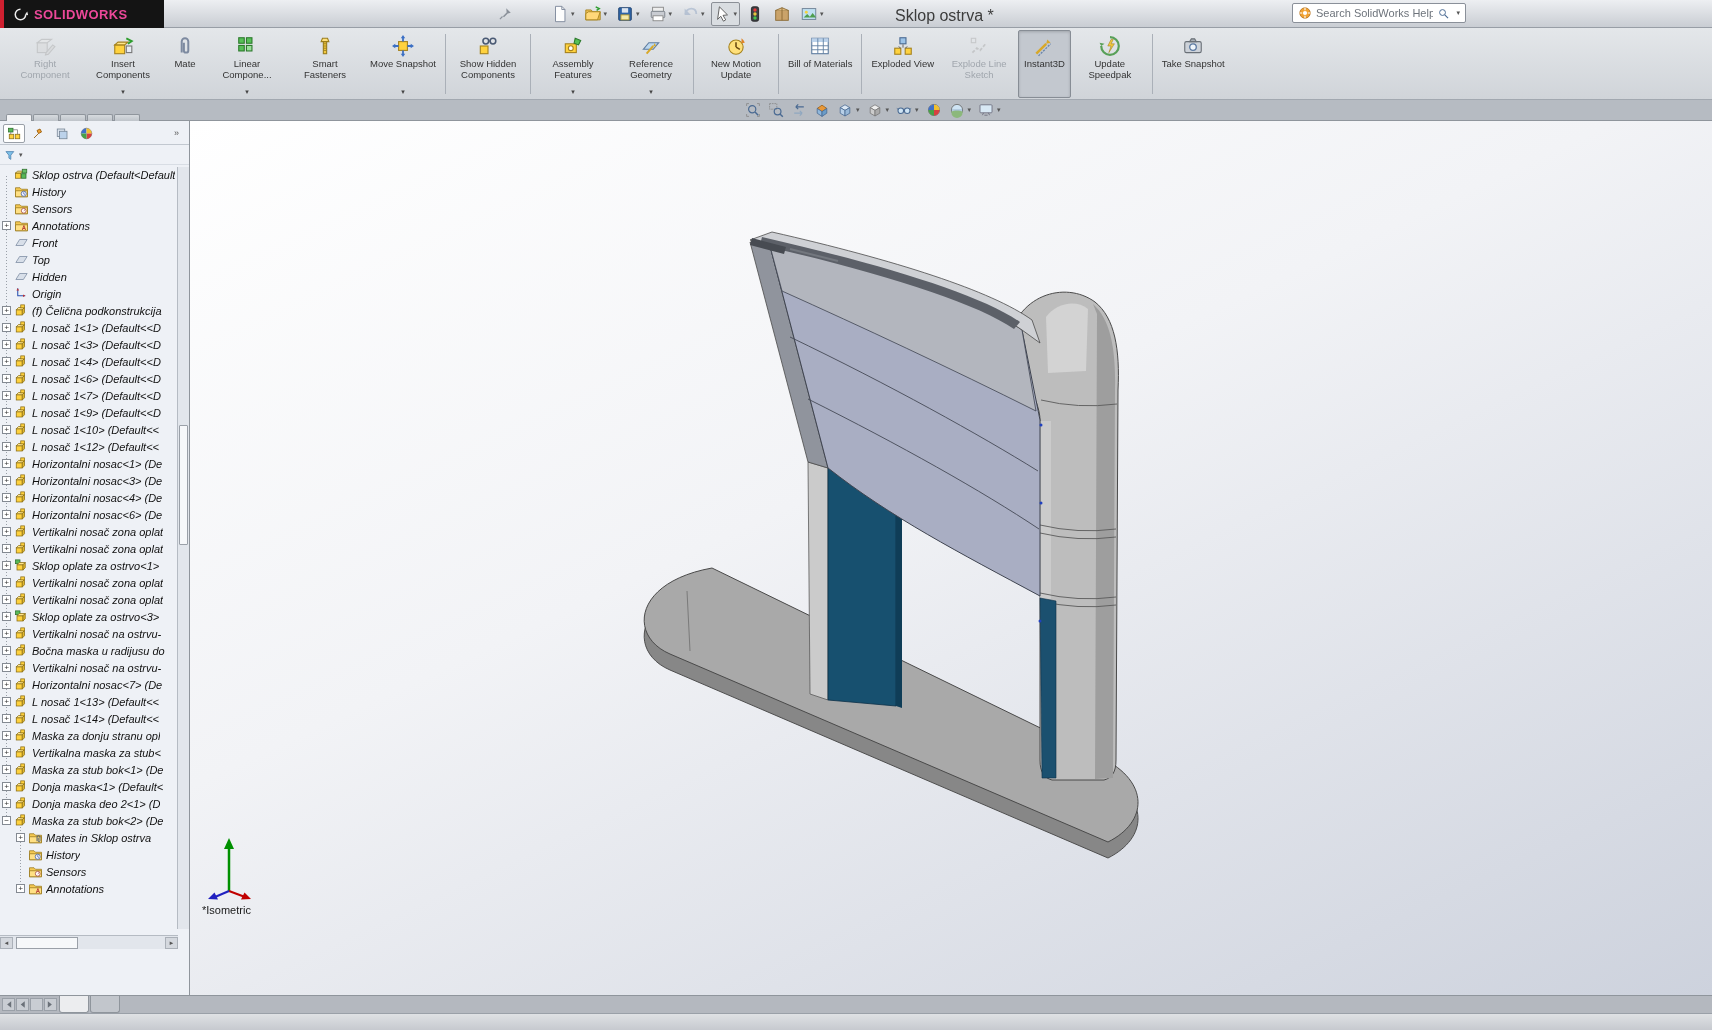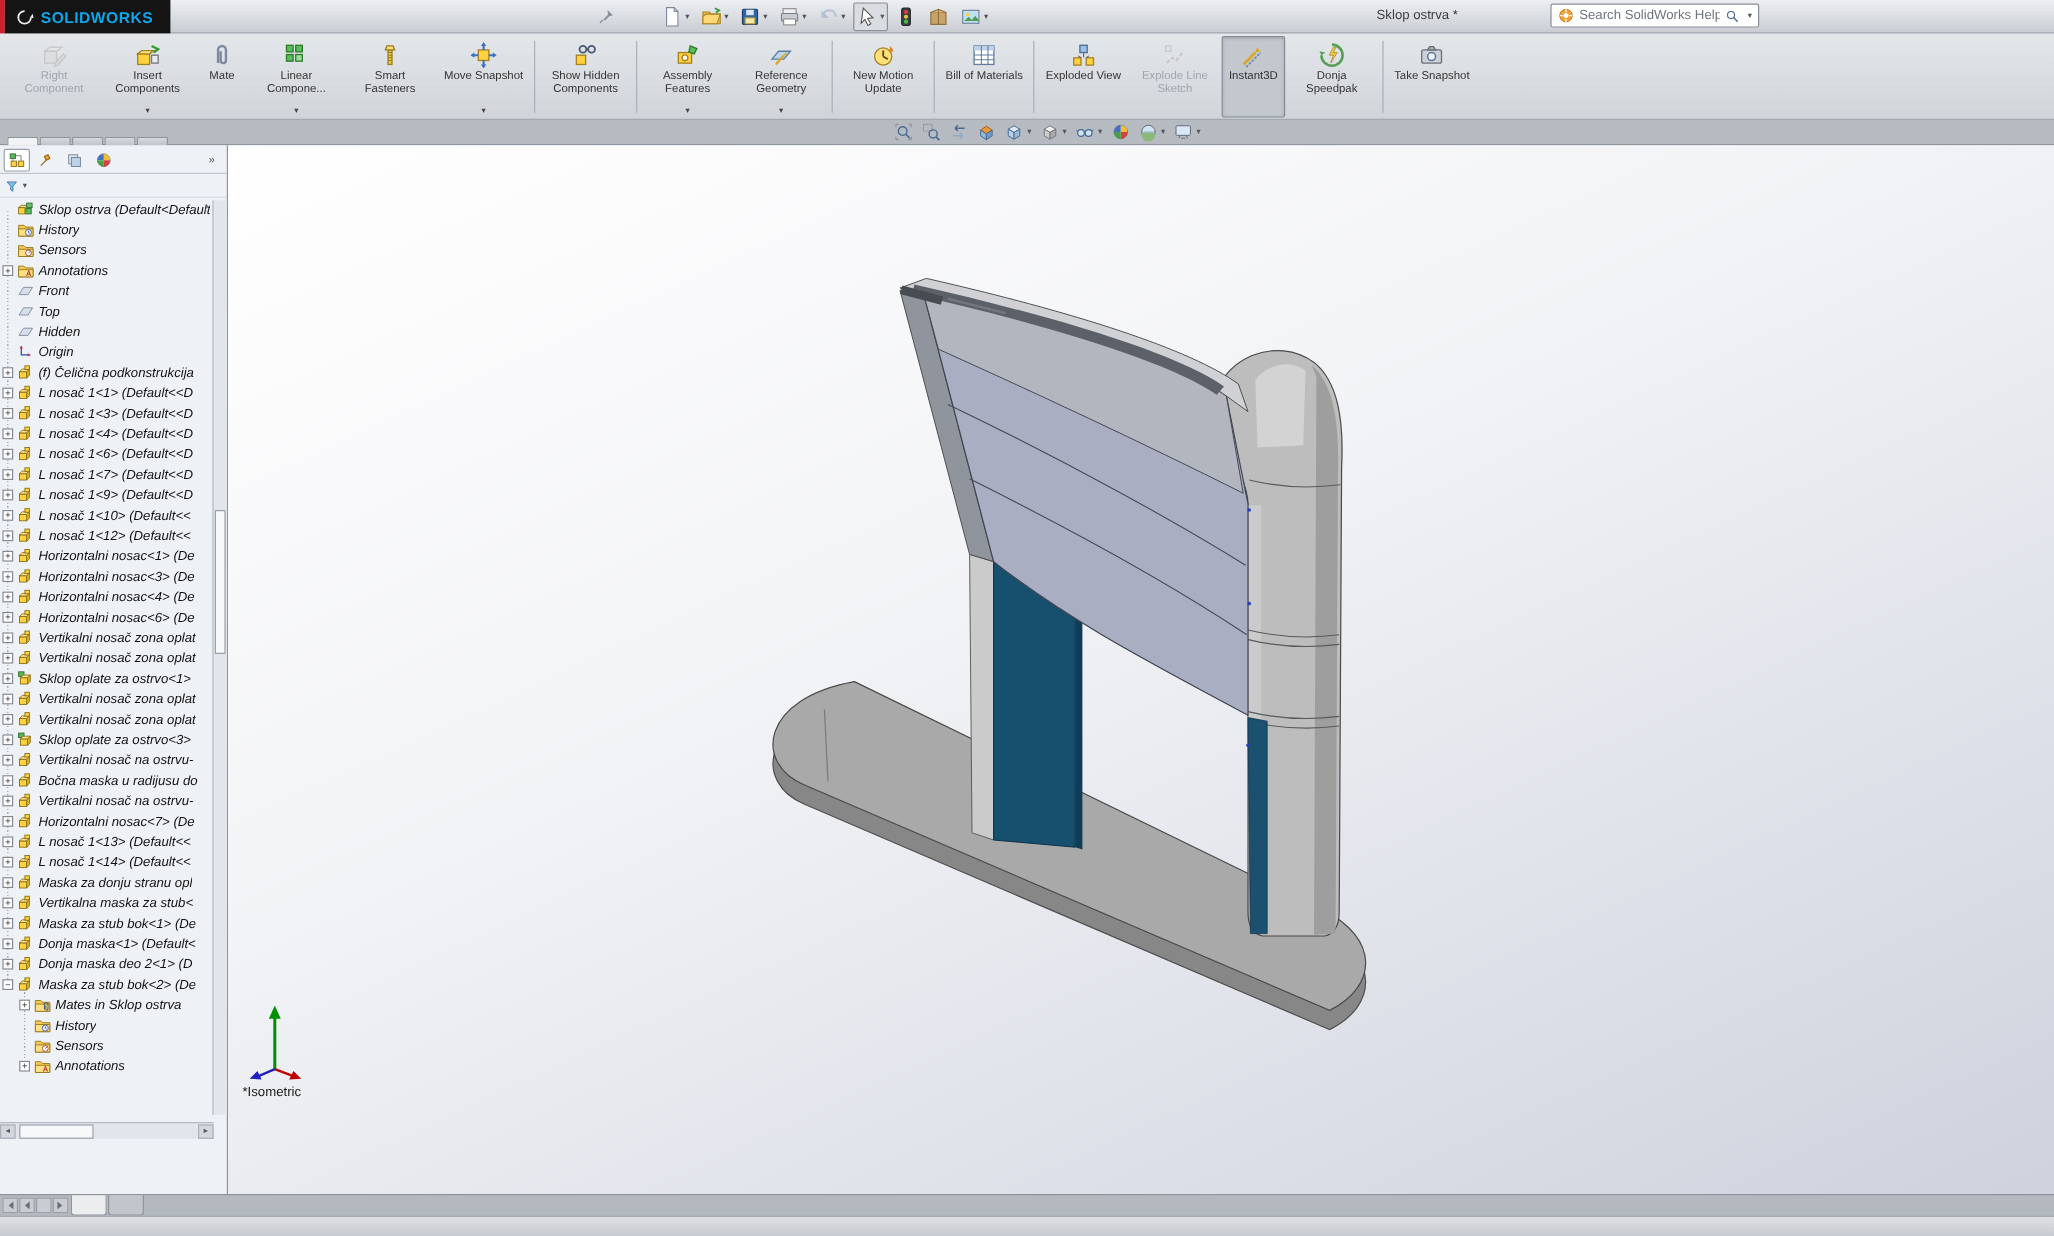--- a/index.html
+++ b/index.html
@@ -5,34 +5,34 @@
   html,body{margin:0;padding:0;background:#666;}
   #app{position:relative;width:1712px;height:1030px;background:#c9ced7;
        font-family:"Liberation Sans",sans-serif;overflow:hidden;-webkit-font-smoothing:antialiased;}
   i.ic{display:inline-block;flex:none;}
   i.ic svg{display:block;width:100%;height:100%;}
 
   
   .titlebar{position:absolute;left:0;top:0;width:100%;height:28px;
             background:linear-gradient(#edeff2,#c9cdd3);border-bottom:1px solid #989ea6;box-sizing:border-box;}
   .red-stripe{position:absolute;left:0;top:0;width:4px;height:28px;background:#cf2030;}
-  .logo{position:absolute;left:4px;top:0;height:28px;width:138px;background:#141414;color:#0ea5e9;
+  .logo{position:absolute;left:4px;top:0;height:28px;width:160px;background:#141414;color:#ec4899;
         display:flex;align-items:center;gap:6px;padding-left:9px;box-sizing:border-box;
         font-weight:bold;font-size:13px;letter-spacing:.4px;}
   .logo i.ic{width:15px;height:15px;}
   .menus{position:absolute;left:152px;top:0;height:27px;display:flex;align-items:center;}
   .menu{padding:0 11px;font-size:12px;color:#2e2e2e;}
   .pin{position:absolute;left:498px;top:6px;width:15px;height:15px;}
   .qat{position:absolute;left:548px;top:2px;height:24px;display:flex;align-items:center;gap:3px;}
   .qbtn{display:flex;align-items:center;height:22px;padding:0 2px;border:1px solid transparent;}
   .qbtn i.ic{width:18px;height:18px;}
   .caret-slot{font-size:7px;color:#555;margin-left:2px;}
   .qbtn.pressed{border:1px solid #8b9097;background:#d9dde1;border-radius:2px;}
   .qbtn.disabled i.ic{opacity:.45;}
-  .doctitle{position:absolute;left:895px;width:320px;top:7px;text-align:right;font-size:11px;color:#3c3c3c;}
+  .doctitle{position:absolute;left:895px;width:320px;top:7px;text-align:left;font-size:16px;color:#3c3c3c;}
   .search{position:absolute;left:1292px;top:3px;width:174px;height:20px;background:#fff;
           border:1px solid #8a9099;border-radius:2px;display:flex;align-items:center;gap:4px;
           padding:1px 5px;font-size:11px;color:#6e747c;box-sizing:border-box;}
   .search i.help{width:14px;height:14px;}
   .search .ph{flex:1;white-space:nowrap;overflow:hidden;}
   .search i.mag{width:13px;height:13px;}
   .winctl{position:absolute;right:6px;top:4px;display:flex;gap:8px;align-items:center;}
   .winctl .wbtn{width:15px;height:15px;}
 
   
@@ -432,21 +432,21 @@
 
       </div>
       <div class="rbtn">
         <i class="ic">
           <svg viewBox="0 0 20 20">
             <path d="M10 2a8 8 0 11-8 8" fill="none" stroke="#58a058" stroke-width="2"></path>
             <path d="M2 10l-1.5-3L5 8z" fill="#58a058"></path>
             <path d="M11 4l-3 6h3l-2 6 5-8h-3l2-4z" fill="#f3c83e" stroke="#9a7d1c" stroke-width="0.5"></path>
           </svg>
         </i>
-        <span class="rlabel">Donja Speedpak</span>
+        <span class="rlabel">Update Speedpak</span>
 
       </div>
       <div class="vsep"></div>
       <div class="rbtn">
         <i class="ic">
           <svg viewBox="0 0 20 20">
             <rect x="2.5" y="6" width="15" height="10" rx="1.5" fill="#cdd2d9" stroke="#6a7077"></rect>
             <path d="M7 6l1.5-2.5h3L13 6z" fill="#aab0b8" stroke="#6a7077"></path>
             <circle cx="10" cy="11" r="3" fill="#eef4fa" stroke="#5a78a0" stroke-width="1.2"></circle>
           </svg>

